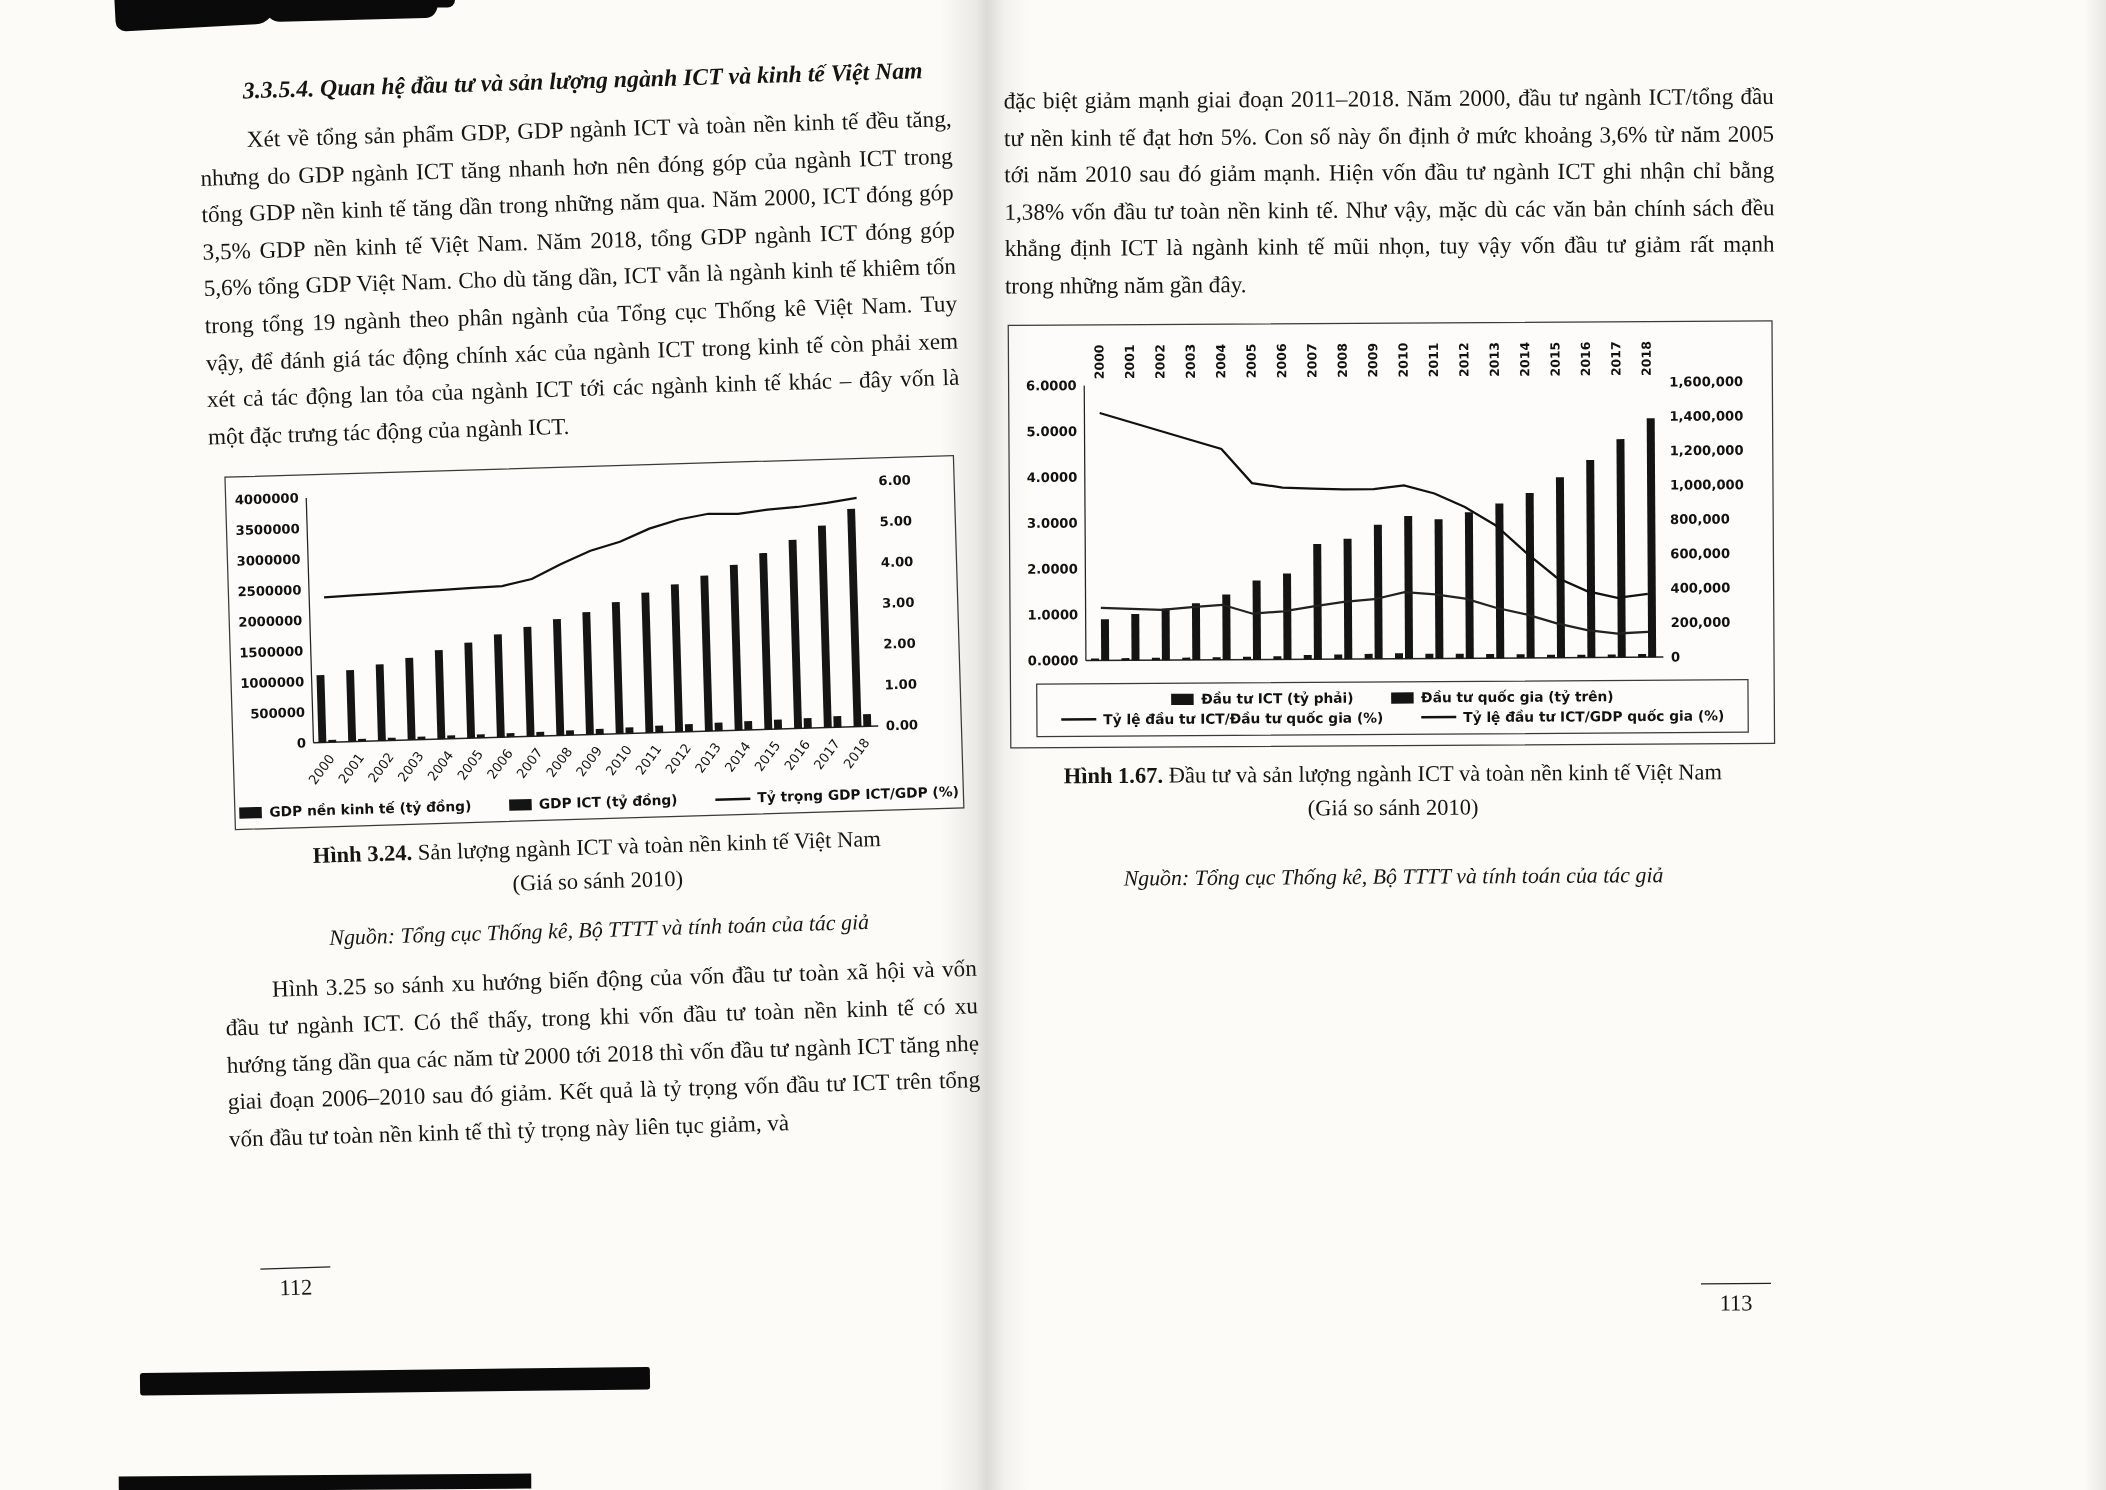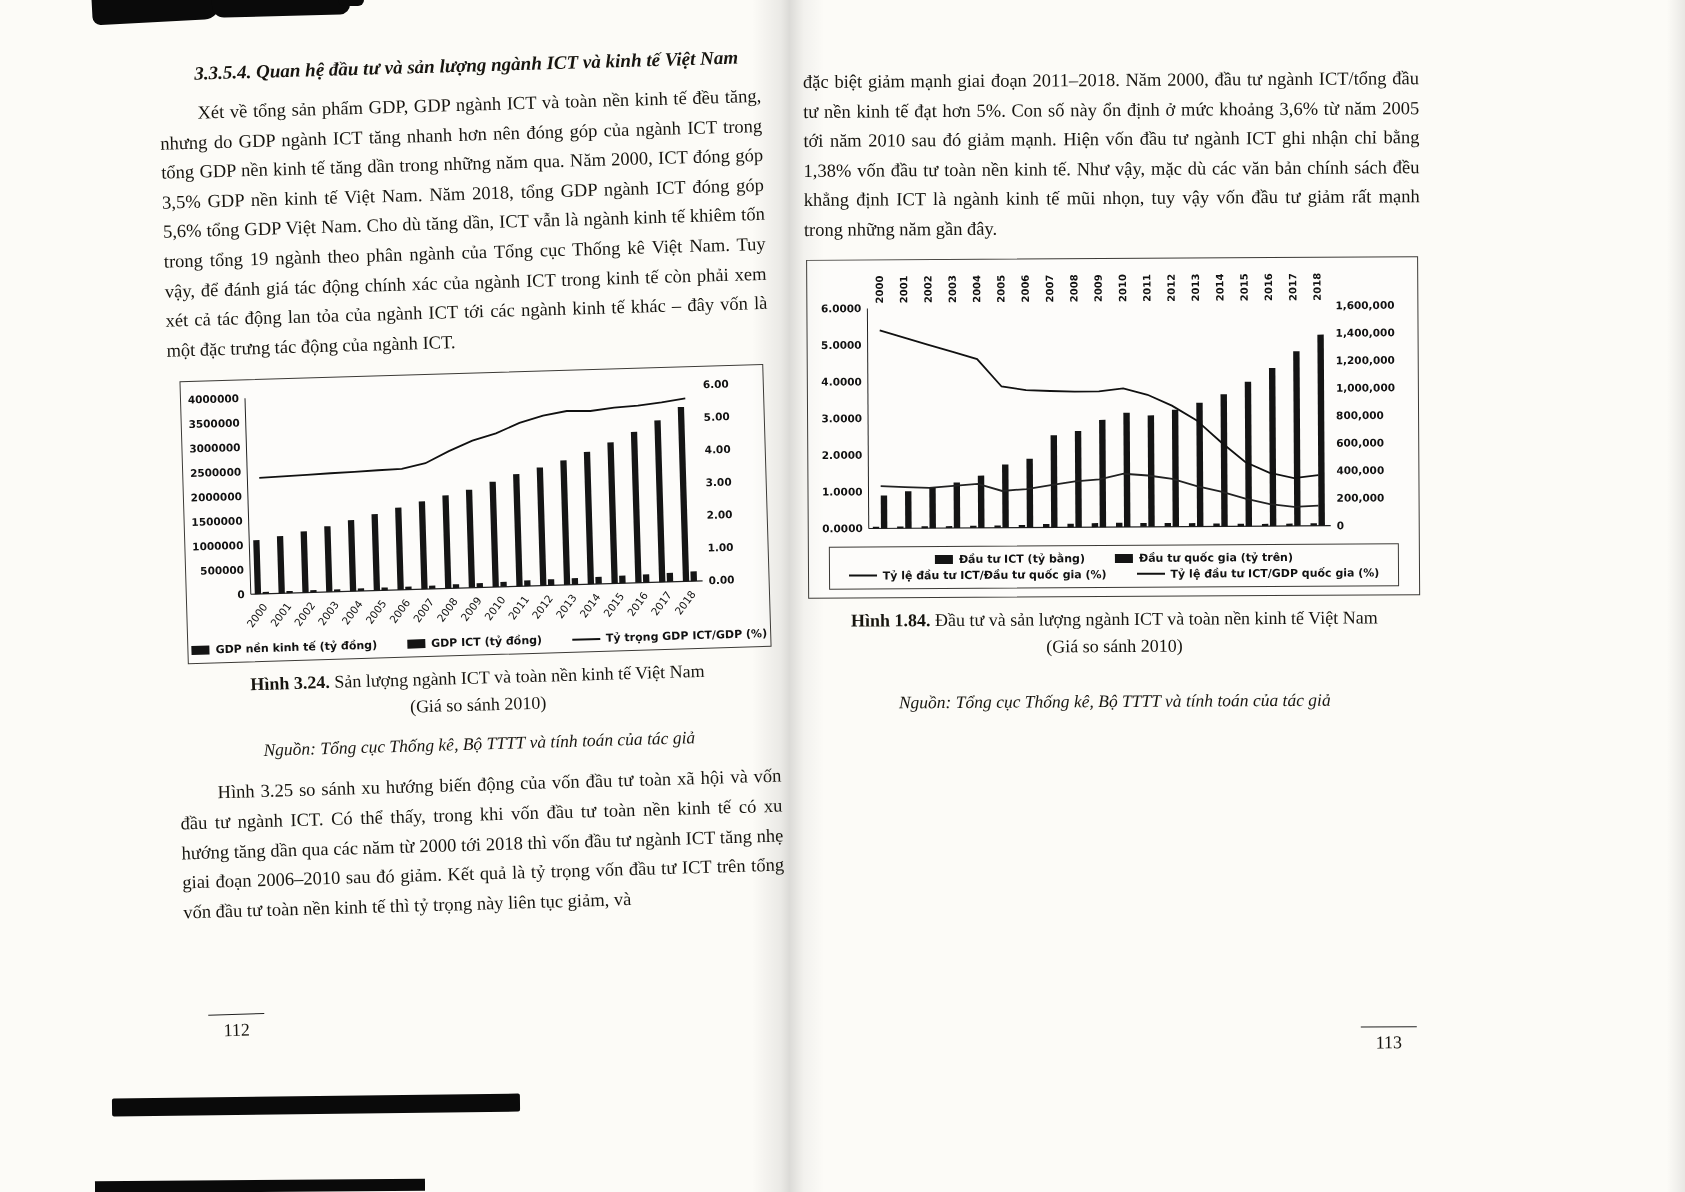--- a/index.html
+++ b/index.html
@@ -255,40 +255,40 @@
           <rect x="457.2" y="99.9" width="6.4" height="158.1" fill="#141414"></rect>
           <rect x="481.5" y="83.4" width="6.4" height="174.6" fill="#141414"></rect>
           <rect x="505.8" y="66.9" width="6.4" height="191.1" fill="#141414"></rect>
           <polyline points="68.2,60.0 92.5,67.3 116.8,74.7 141.1,82.0 165.4,89.3 189.7,116.8 214.1,120.5 238.4,121.6 262.7,122.3 287.0,122.3 311.3,119.4 335.6,126.0 359.9,137.0 384.3,151.7 408.6,173.7 432.9,193.8 457.2,204.8 481.5,210.3 505.8,207.4" fill="none" stroke="#111111" stroke-width="1.8"></polyline>
           <polyline points="68.2,215.8 92.5,216.9 116.8,217.7 141.1,215.8 165.4,214.0 189.7,221.3 214.1,219.5 238.4,215.8 262.7,212.2 287.0,210.3 311.3,204.8 335.6,206.7 359.9,210.3 384.3,217.7 408.6,223.2 432.9,230.5 457.2,236.0 481.5,238.9 505.8,237.8" fill="none" stroke="#222222" stroke-width="1.8"></polyline>
         </svg></div>
     <div class="legend boxed">
         <div class="legend-row">
           <span class="legend-item">
             <span class="lg-rect"></span>
-            <span>Đầu tư ICT (tỷ bằng)</span>
+            <span>Đầu tư ICT (tỷ phải)</span>
           </span>
           <span class="legend-item">
             <span class="lg-rect"></span>
             <span>Đầu tư quốc gia (tỷ trên)</span>
           </span>
         </div>
         <div class="legend-row">
           <span class="legend-item">
             <span class="lg-line"></span>
             <span>Tỷ lệ đầu tư ICT/Đầu tư quốc gia (%)</span>
           </span>
           <span class="legend-item">
             <span class="lg-line"></span>
             <span>Tỷ lệ đầu tư ICT/GDP quốc gia (%)</span>
           </span>
         </div>
       </div>
   </div>
 
   <div class="caption">
-    <span class="cap-label">Hình 1.84.</span><span> Đầu tư và sản lượng ngành ICT và toàn nền kinh tế Việt Nam</span>
+    <span class="cap-label">Hình 1.67.</span><span> Đầu tư và sản lượng ngành ICT và toàn nền kinh tế Việt Nam</span>
   </div>
   <div class="caption-sub">(Giá so sánh 2010)</div>
   <div class="source source-right">Nguồn: Tổng cục Thống kê, Bộ TTTT và tính toán của tác giả</div>
 
   <div class="pagenum pagenum-right">113</div>
 </div>
 
 </body></html>

